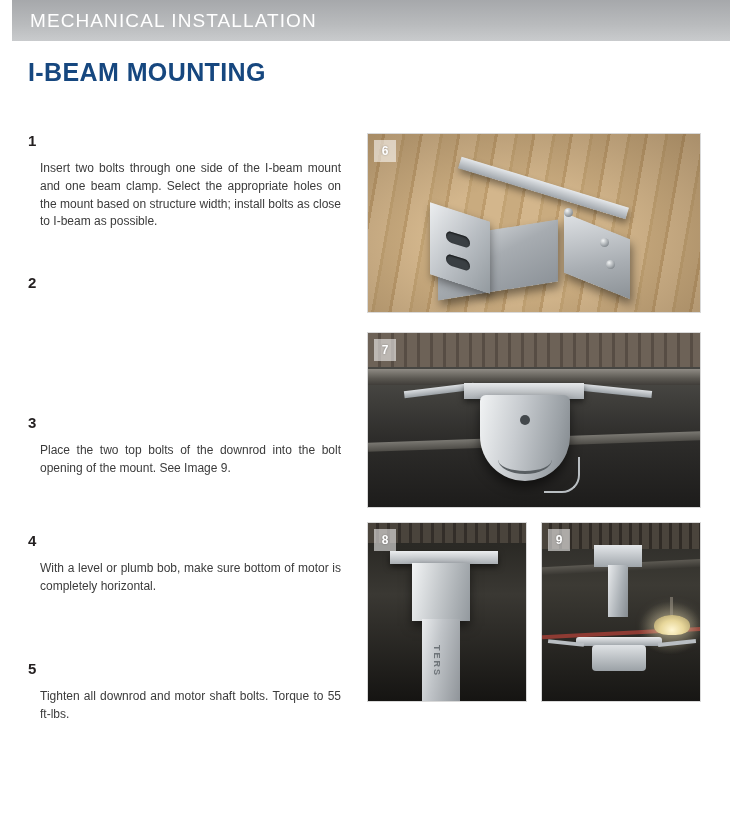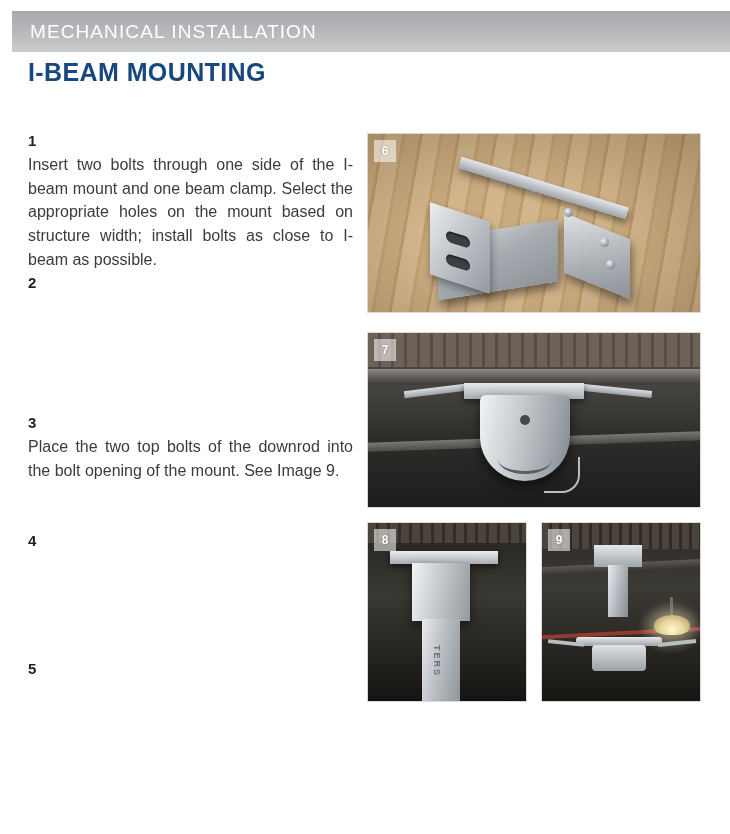--- a/index.html
+++ b/index.html
@@ -16,21 +16,20 @@
     overflow: hidden;
   }
   
   .header-bar {
     position: absolute;
     top: 0;
     left: 0;
     width: 730px;
     height: 41px;
     background: linear-gradient(to bottom, #a6a8ab 0%, #b9bbbd 60%, #c9cbcd 100%);
-    margin-top: 11px;
   }
   .header-accent {
     position: absolute;
     top: 0;
     left: 0;
     width: 12px;
     height: 41px;
     background: #ffffff;
   }
   .header-title {
@@ -65,25 +64,25 @@
     width: 325px;
   }
   .step-num {
     font-size: 15px;
     font-weight: bold;
     color: #231f20;
     margin: 0 0 5px 0;
     line-height: 1;
   }
   .step-text {
-    font-size: 16px;
+    font-size: 12px;
     line-height: 1.48;
     color: #3b3b3b;
     text-align: justify;
-    margin: 0;
+    margin: 12px;
   }
   
   .photo {
     position: absolute;
     box-sizing: border-box;
     border: 1px solid #d9d9d9;
     overflow: hidden;
     background: #b7a88c;
   }
   .photo-badge {
@@ -317,24 +316,26 @@
     <div class="step-num">2</div>
   </div>
 
   <div class="step" style="top:282px;">
     <div class="step-num">3</div>
     <p class="step-text">Place the two top bolts of the downrod into the bolt opening of the mount. See Image 9.</p>
   </div>
 
   <div class="step" style="top:400px;">
     <div class="step-num">4</div>
+    <p class="step-text">With a level or plumb bob, make sure bottom of motor is completely horizontal.</p>
   </div>
 
   <div class="step" style="top:528px;">
     <div class="step-num">5</div>
+    <p class="step-text">Tighten all downrod and motor shaft bolts. Torque to 55 ft-lbs.</p>
   </div>
 
 </div>
 
 <div class="photo" id="photo-6">
   <div class="wood-shadow"></div>
   <div class="bracket-base"></div>
   <div class="bracket-face"></div>
   <div class="slot a"></div>
   <div class="slot b"></div>

